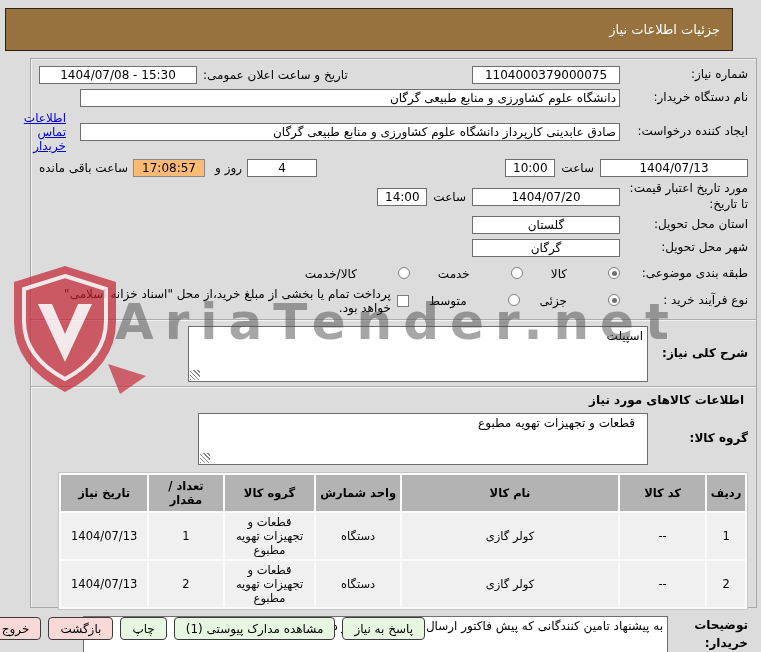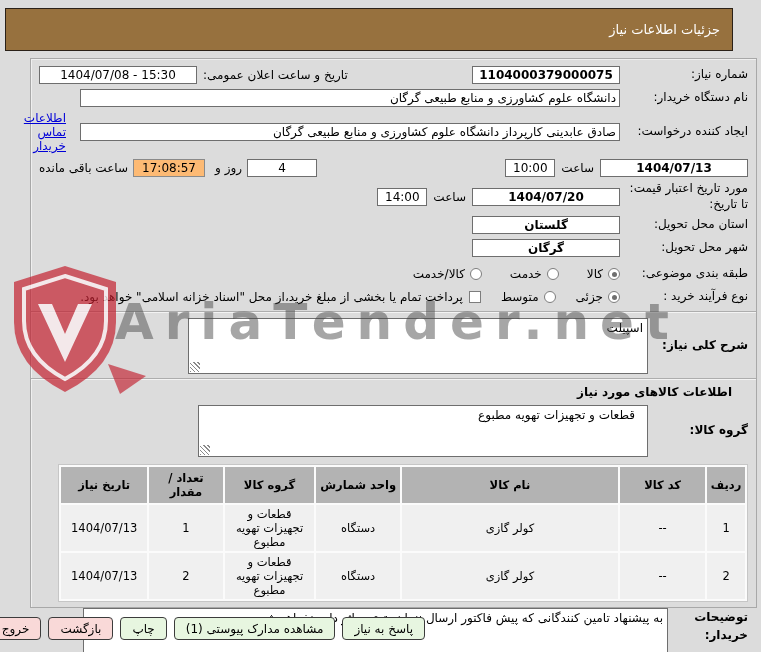--- a/index.html
+++ b/index.html
@@ -26,42 +26,42 @@
   }
   .frow { display:flex; align-items:center; margin-bottom:3px; min-height:20px; }
   .flabel { width:128px; flex:none; text-align:right; line-height:1.3; font-size:12px; }
   .flabel.narrow { width:100px; font-weight:bold; }
   .flabel.tiny { width:80px; font-weight:bold; line-height:1.5; }
   .inp {
     background:#fff; border:1px solid #6e6e6e; height:18px;
     display:flex; align-items:center; justify-content:center;
     font-size:12px; flex:none;
   }
-  .w148 { width:148px;font-weight:bold; } .w158 { width:158px; } .w70 { width:70px; } .w50 { width:50px; }
+  .w148 { width:148px; } .w158 { width:158px; } .w70 { width:70px; } .w50 { width:50px; }
   .wide { width:540px; justify-content:flex-start; padding-right:3px; }
   .ltr { direction:ltr; }
   .hourlbl { margin:0 6px; }
   .leftgroup { margin-inline-start:auto; display:flex; align-items:center; }
   .timer { background:#fdba74; border:1px solid #8a8a8a; width:72px; height:18px;
     display:flex; align-items:center; justify-content:center; direction:ltr; margin:0 5px; }
   .link { color:#0000d8; text-decoration:underline; margin-left:4px; margin-right:14px; cursor:pointer; }
   .radio { width:12px; height:12px; border-radius:50%; border:1px solid #7d7d7d;
     background:#fff; flex:none; margin-left:5px; }
   .radio.selected::after { content:''; display:block; width:5px; height:5px;
     margin:2.5px; border-radius:50%; background:#6f6f6f; }
-  .ropt { display:flex; align-items:center; margin-left:28px; }
+  .ropt { display:flex; align-items:flex-start; margin-left:28px;gap:36px; }
   .checkbox { width:12px; height:12px; border:1px solid #7d7d7d; background:#fff;
     flex:none; margin-left:6px; }
   .sep { height:2px; border-top:1px solid #adadad; border-bottom:1px solid #f3f3f3;
     margin:4px -8px 5px -8px; }
   .tarea { background:#fff; border:1px solid #6e6e6e; position:relative; flex:none; }
   .tarea .tatext { padding:2px 4px; text-align:right; }
   .tarea::after { content:''; position:absolute; left:1px; bottom:1px; width:10px; height:10px;
     background:repeating-linear-gradient(45deg,#8a8a8a 0,#8a8a8a 1px,transparent 1px,transparent 3px); }
-  .sechead { font-weight:bold; font-size:12px; margin:2px 16px 6px 0; }
+  .sechead { font-weight:bold; font-size:12px; margin:2px 4px 6px 0; }
   table.goods { border-collapse:separate; border-spacing:2px; background:#fbfbfb;
     border:1px solid #c6c6c6; width:690px; margin-bottom:6px; }
   table.goods th { background:#b3b3b3; font-weight:bold; font-size:11.5px;
     padding:4px 2px; text-align:center; }
   table.goods td { background:#f0f0f0; font-size:11.5px; text-align:center;
     padding:2px; height:34px; }
   .toolbar { position:absolute; bottom:12px; right:336px; display:flex; gap:7px; }
   .btn { border:1px solid #3c3c3c; border-radius:4px; height:23px; padding:0 11px;
     display:flex; align-items:center; font-size:12px; white-space:nowrap; cursor:pointer; }
   .btn.green { background:#E7F6E0; }

